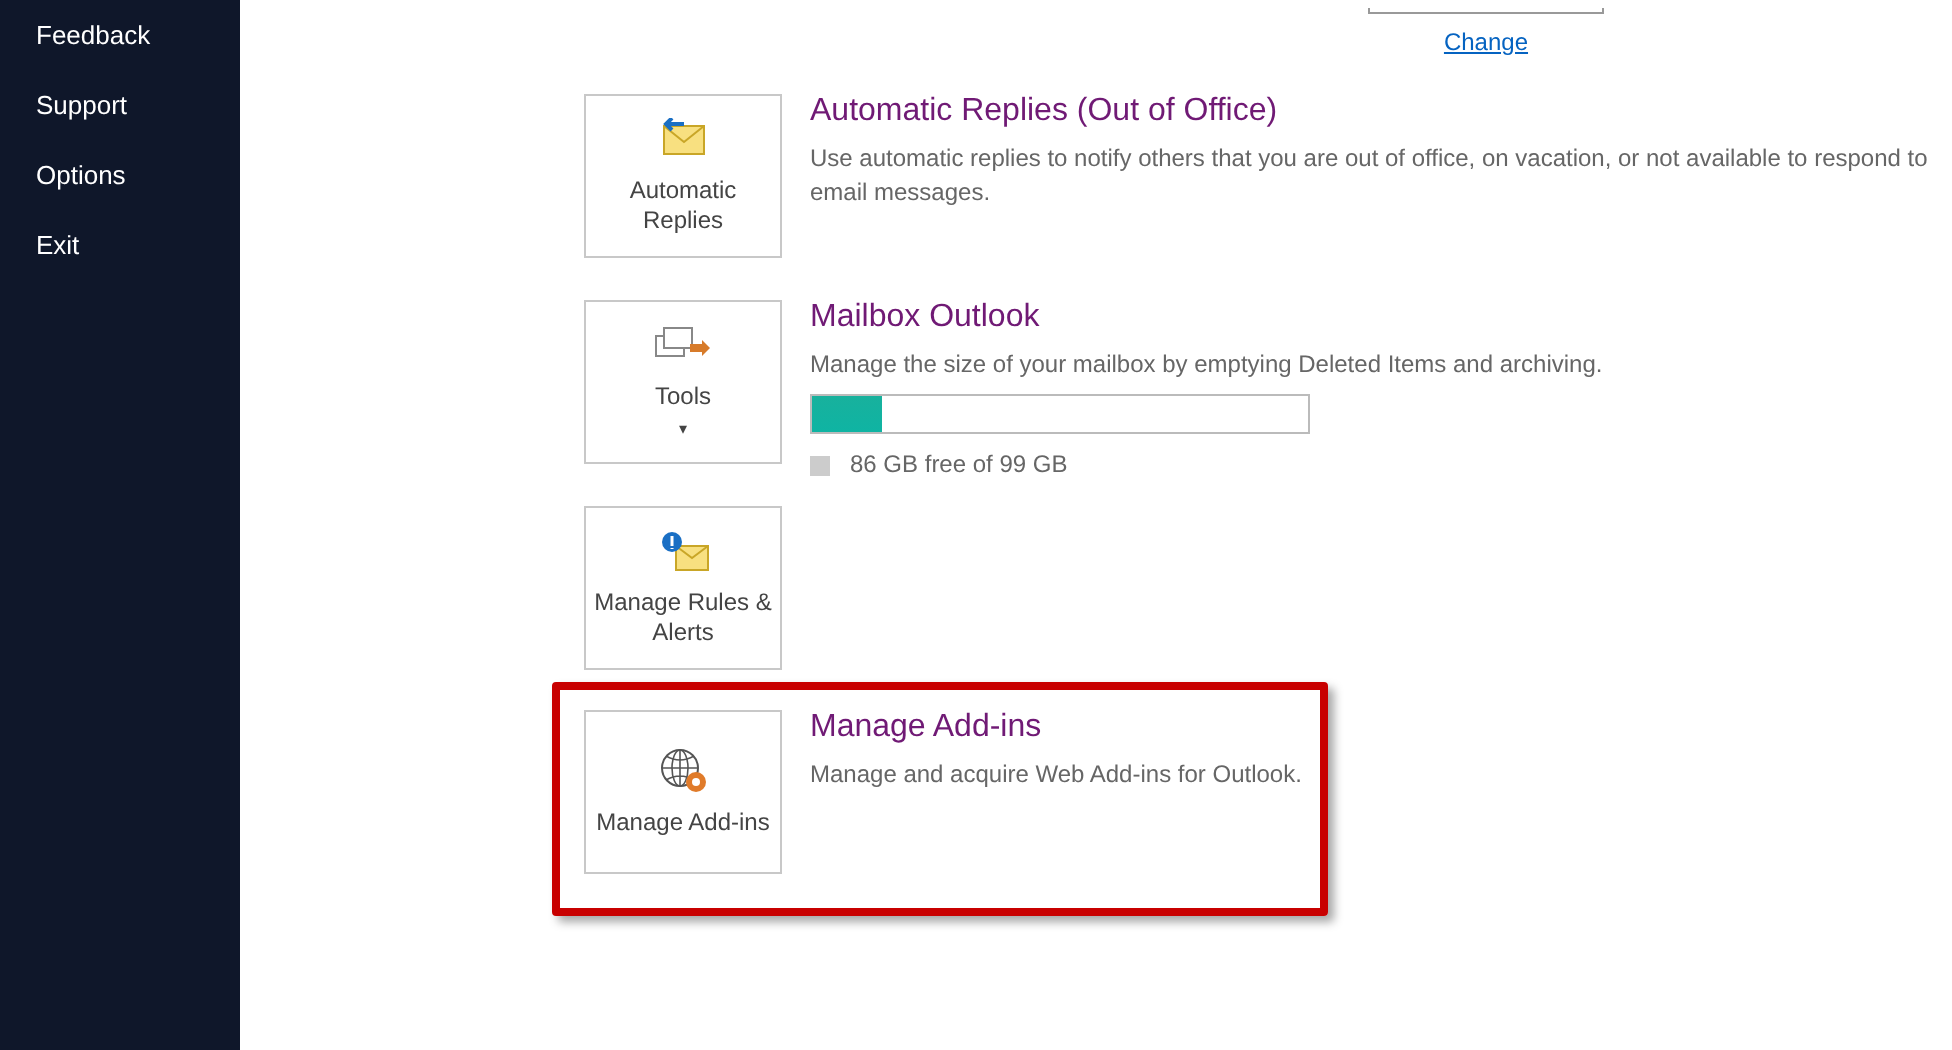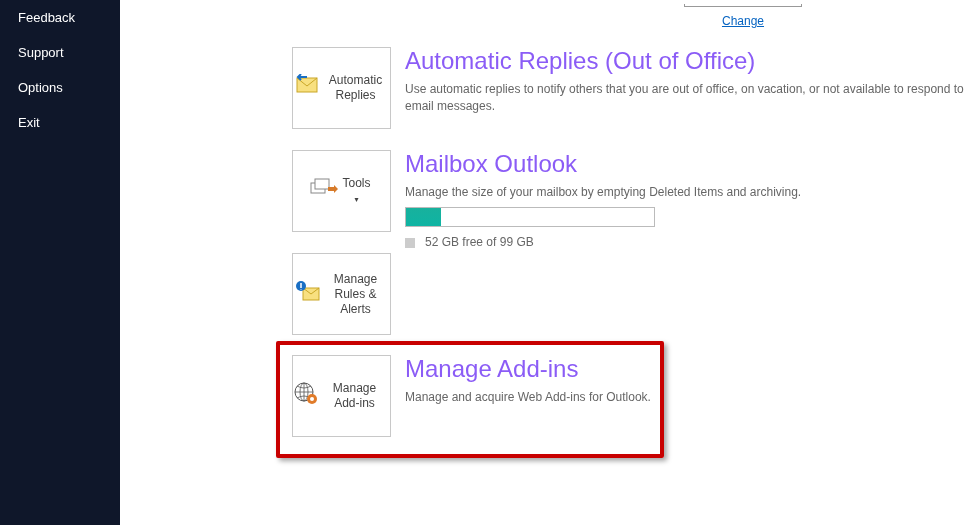--- a/index.html
+++ b/index.html
@@ -55,38 +55,38 @@
   .section {
     position: absolute;
     left: 172px;
   }
   .tile {
     width: 99px;
     height: 82px;
     border: 1px solid #c8c8c8;
     background: #fff;
     display: flex;
-    flex-direction: row;
+    flex-direction: column;
     align-items: center;
     justify-content: center;
     text-align: center;
     font-size: 12px;
     color: #444;
     cursor: pointer;
   }
   .tile .icon { margin-bottom: 4px; }
   .tile .label { line-height: 1.25; padding: 0 2px; }
   .section-body {
     position: absolute;
     left: 285px;
   }
   .section-title {
-    font-size: 24px;
+    font-size: 16px;
     font-weight: 400;
-    color: #8b5cf6;
+    color: #701a75;
     margin-bottom: 6px;
   }
   .section-desc {
     font-size: 12px;
     color: #666;
     line-height: 1.4;
     max-width: 620px;
   }
   .storage-bar {
     width: 250px;
@@ -172,21 +172,21 @@
       <span class="label"><span>Tools</span><br><span style="font-size:8px;">▾</span></span>
     </div>
   </div>
   <div class="section-body" style="top:150px;">
     <div class="section-title">Mailbox Outlook</div>
     <div class="section-desc">Manage the size of your mailbox by emptying Deleted Items and archiving.</div>
     <div class="storage-bar">
       <div class="storage-fill"></div>
     </div>
     <div class="storage-legend">
-      <span class="legend-sq"></span><span>52 GB free of 99 GB</span>
+      <span class="legend-sq"></span><span>86 GB free of 99 GB</span>
     </div>
   </div>
 
   <div class="section" style="top:253px;">
     <div class="tile">
       <span class="icon">
         <svg width="28" height="22" viewBox="0 0 28 22">
           <rect x="10" y="8" width="16" height="12" fill="#f8e080" stroke="#c9a627"></rect>
           <path d="M10 8 L18 14 L26 8" fill="none" stroke="#c9a627"></path>
           <circle cx="8" cy="6" r="5" fill="#1a6fc4"></circle>

